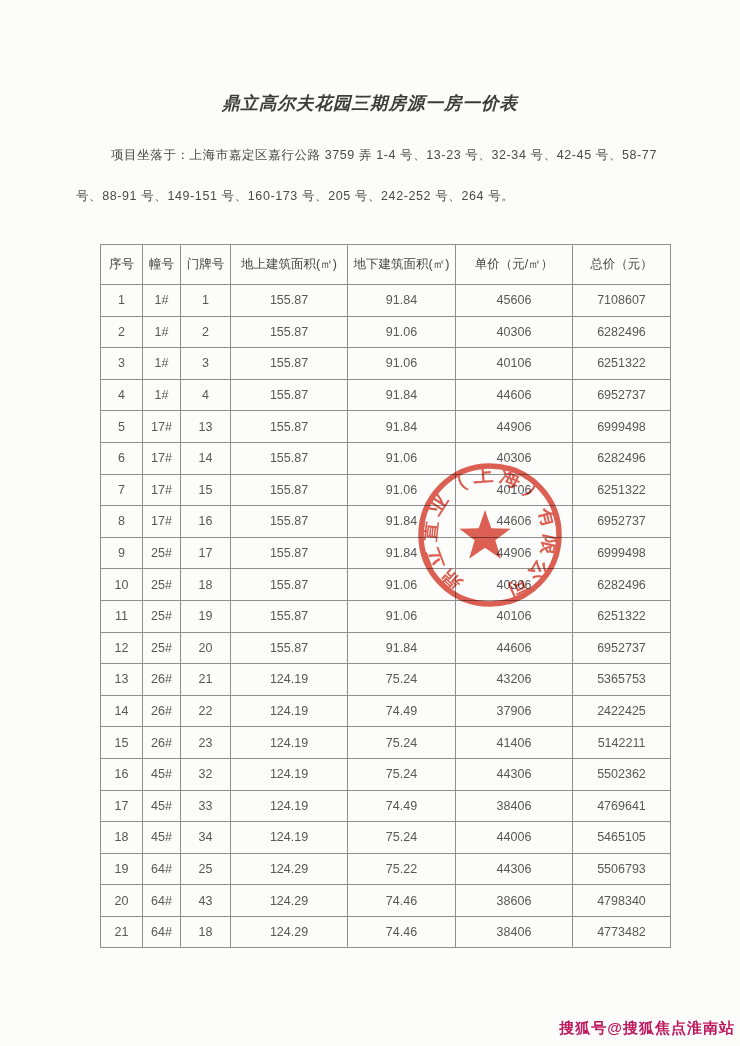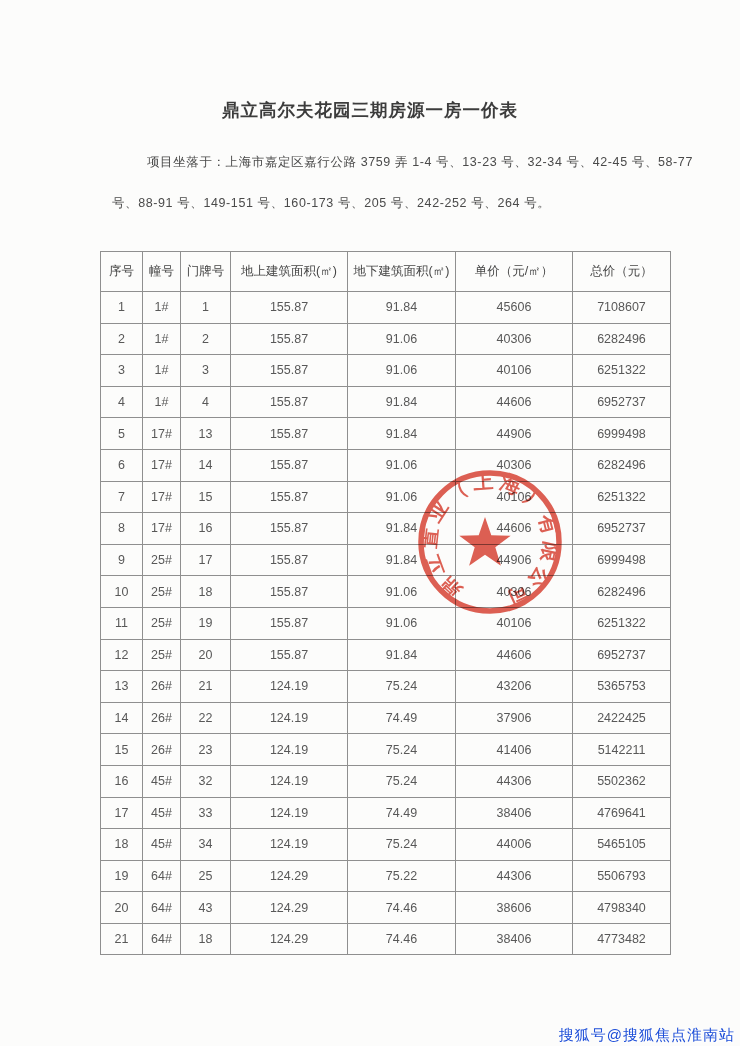--- a/index.html
+++ b/index.html
@@ -8,30 +8,31 @@
     background: #fcfcfb;
     overflow: hidden;
     font-family: "Liberation Sans", "DejaVu Sans", sans-serif;
   }
   .page {
     position: relative;
     width: 740px; height: 1046px;
   }
   .doc-title {
     padding-top: 90px;
-    margin: 8px;
+    margin: 1px;
     text-align: center;
     font-size: 17.5px;
     font-weight: bold;
     letter-spacing: 1px;
     color: #3c3c3c;
+    font-style: italic;
   }
   .location {
     margin-top: 20px;
-    padding-left: 112px;
+    padding-left: 76px;
     padding-right: 72px;
     font-size: 12.5px;
     color: #4a4a4a;
     letter-spacing: 0.6px;
   }
   .location .line { line-height: 41px; white-space: nowrap; }
   .location .line.first { text-indent: 35px; }
   table.price-table {
     position: absolute;
     left: 100px; top: 243px;
@@ -63,22 +64,22 @@
     left: 417px; top: 461px;
     width: 146px; height: 146px;
     opacity: 0.9;
     mix-blend-mode: multiply;
     pointer-events: none;
   }
   .watermark {
     position: absolute;
     right: 5px; top: 1018px;
     font-size: 15px;
-    font-weight: normal;
-    color: #1d4ed8;
+    font-weight: bold;
+    color: #be185d;
     letter-spacing: 1px;
     text-shadow: 1px 1px 0 rgba(255,255,255,0.95), 2px 2px 1px rgba(255,255,255,0.6);
   }
 </style>
 </head>
 <body>
 
 <div class="page">
 
   <h1 class="doc-title">鼎立高尔夫花园三期房源一房一价表</h1>

